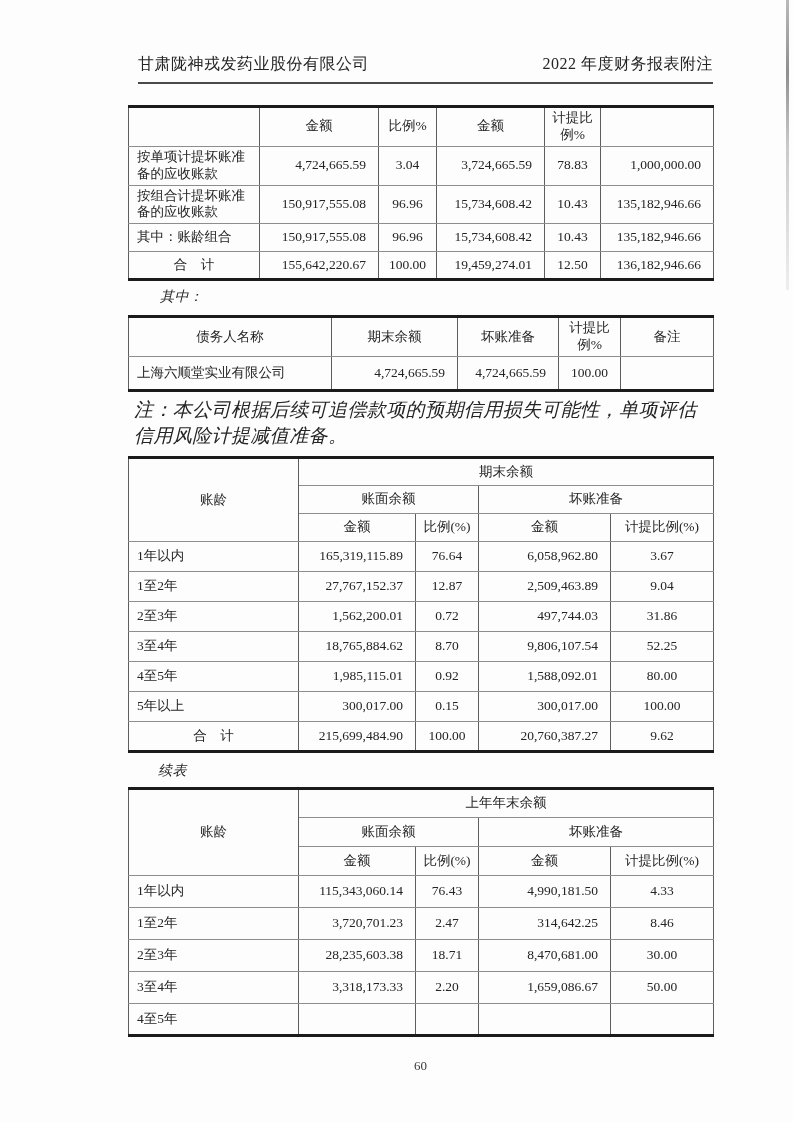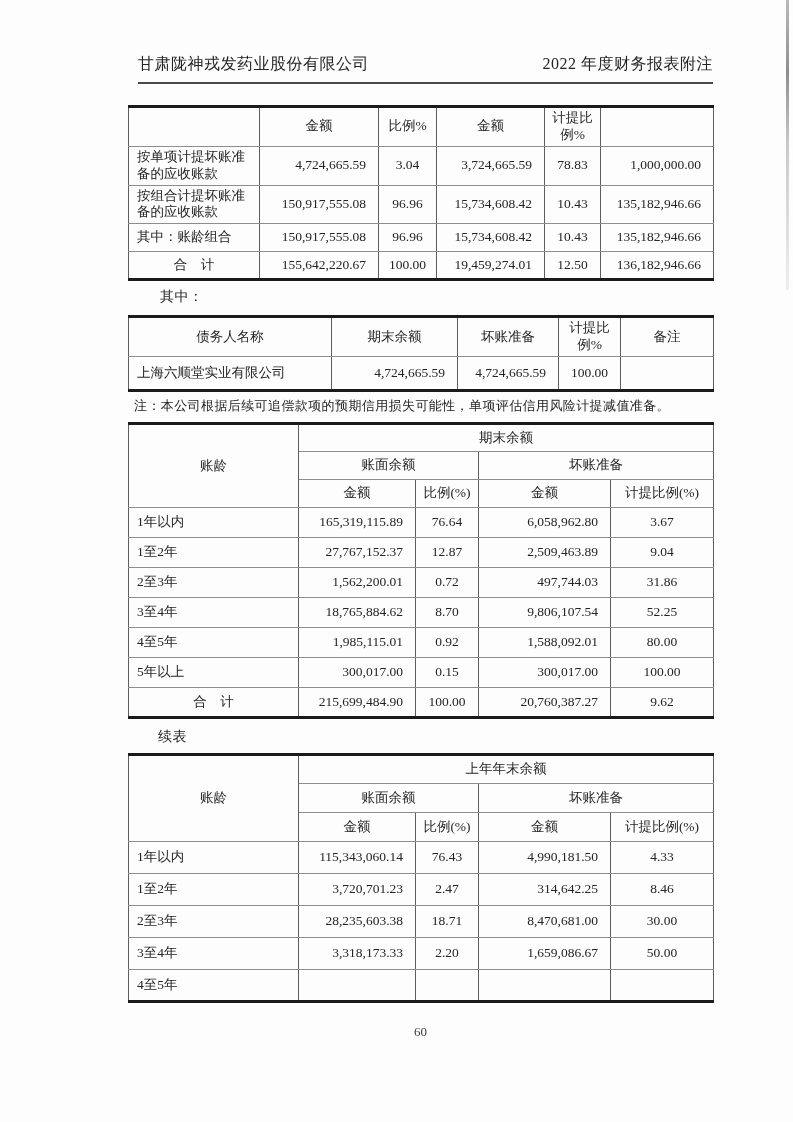--- a/index.html
+++ b/index.html
@@ -49,24 +49,24 @@
   .t2 { margin-top:9px;border-radius:14px; }
   .t2 th { height:31px; }
   .t2 td { height:34px; }
   .t3 { margin-top:7px; }
   .t3 thead th { height:28px; }
   .t3 td { height:30px; }
   .t4 { margin-top:7px; }
   .t4 thead th { height:29px;margin-top:12px; }
   .t4 td { height:32px; }
 
-  .para { font-size:14px; letter-spacing:0.4px; }
+  .para { font-size:14px; letter-spacing:0.4px;font-style:italic; }
   .p-qizhong   { margin:7px 0 0 160px; }
   .p-item      { margin:9px 0 0 168px; }
-  .p-note      { margin:5px 80px 0 134px; font-size:13px; }
+  .p-note      { margin:5px 80px 0 134px; font-size:19px; }
   .p-continued { margin:9px 0 0 158px; }
   .page-number {
     margin:21px 80px 0 128px; width:585px;
     text-align:center; font-size:13px; color:#3a3a3a;
   }
 </style>
 </head>
 <body>
 
 <div class="page">

